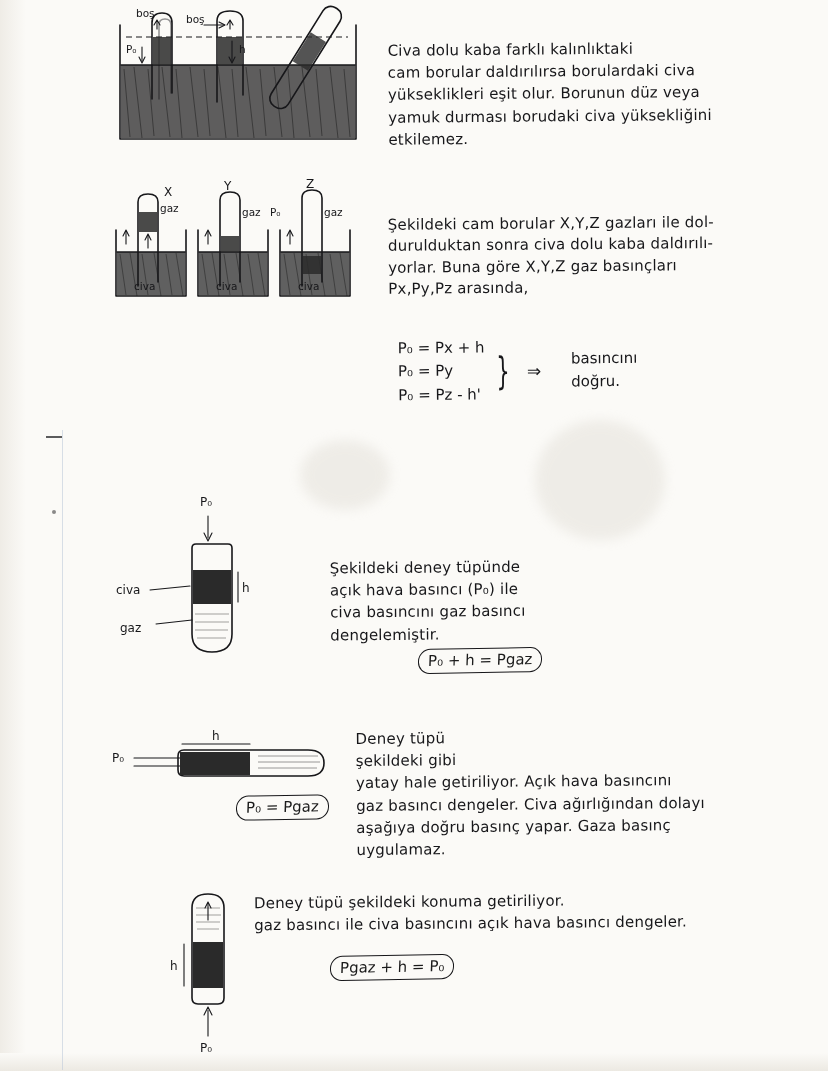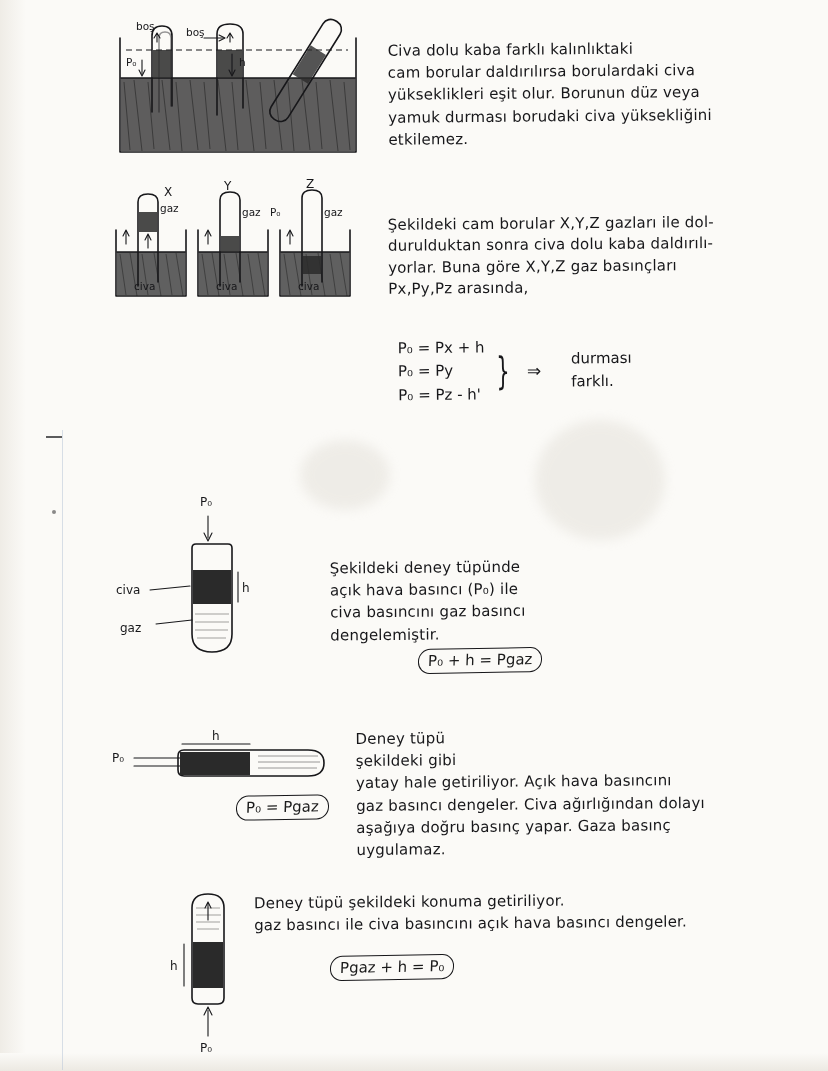--- a/index.html
+++ b/index.html
@@ -73,21 +73,21 @@
 <body>
 
 <div class="paper-edge-left"></div>
 <div class="paper-edge-bottom"></div>
 <div class="margin-line"></div>
 <div class="smudge" style="left:535px;top:420px;width:130px;height:120px;"></div>
 <div class="smudge" style="left:300px;top:440px;width:90px;height:70px;"></div>
 <div style="position:absolute;left:46px;top:436px;width:16px;height:2px;background:#17171a;opacity:.7;"></div>
 <div style="position:absolute;left:52px;top:510px;width:4px;height:4px;background:#17171a;opacity:.5;border-radius:50%;"></div>
 
-<div class="fig" style="left:112px;top:20px;">
+<div class="fig" style="left:112px;top:7px;">
   <svg width="250" height="140" viewBox="0 0 250 140">
 
     <path class="ink" d="M8 18 L8 132 L244 132 L244 18"></path>
 
     <rect class="merc-hatch" x="9" y="58" width="234" height="73" opacity="0.82"></rect>
     <g stroke="#0f0f0f" stroke-width="0.8" opacity="0.55">
       <path d="M12 62 L18 130 M22 60 L30 131 M36 62 L42 129 M50 60 L58 130 M64 62 L70 131 M78 60 L86 130 M92 62 L98 129 M106 60 L114 131 M120 62 L126 130 M134 60 L142 131 M148 62 L154 129 M162 60 L170 130 M176 62 L182 131 M190 60 L198 130 M204 62 L210 129 M218 60 L226 131 M232 62 L238 130"></path>
     </g>
 
     <path class="ink" d="M9 58 L243 58"></path>
@@ -199,22 +199,22 @@
 <div class="blk formula" style="left:398px;top:336px;">
   <div style="display:flex;align-items:center;gap:6px;">
     <div>
       <div>P₀ = Px + h</div>
       <div>P₀ = Py</div>
       <div>P₀ = Pz - h'</div>
     </div>
     <div class="brace">}</div>
     <div style="font-size:17px;padding:0 6px;">⇒</div>
     <div style="padding-left:18px;">
-      <div>durması</div>
-      <div>farklı.</div>
+      <div>basıncını</div>
+      <div>doğru.</div>
     </div>
   </div>
 </div>
 
 <div class="fig" style="left:178px;top:494px;">
   <svg width="140" height="170" viewBox="0 0 140 170">
     <text class="lbl" x="22" y="12">P₀</text>
     <path class="ink-thin" d="M30 22 L30 44"></path>
       <path class="ink-thin" d="M30 47 l-4 -8 M30 47 l4 -8"></path>
 

